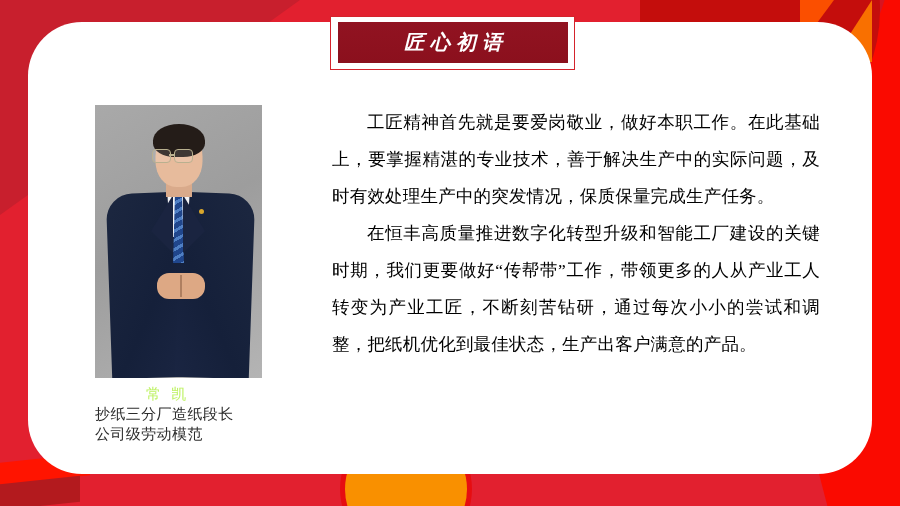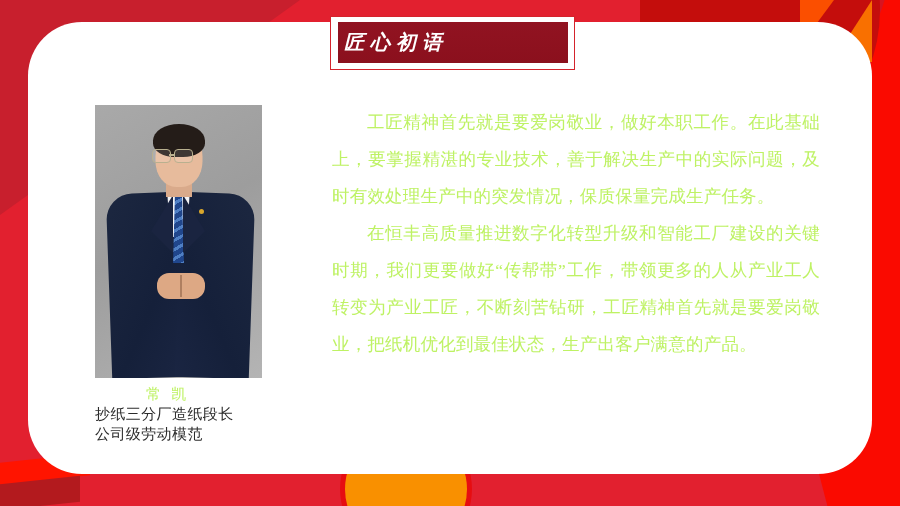--- a/index.html
+++ b/index.html
@@ -120,20 +120,21 @@
     box-sizing: border-box;
   }
   .banner-fill {
     position: absolute;
     left: 338px; top: 22px;
     width: 230px; height: 41px;
     background: #8f1220;
     background: linear-gradient(180deg, #911321 0%, #8b101d 100%);
     display: flex;
     align-items: center;
+    justify-content: center;
   }
   .banner-text {
     color: #ffffff;
     font-family: "Liberation Serif", "DejaVu Serif", serif;
     font-size: 20px;
     font-weight: bold;
     letter-spacing: 6px;
     text-indent: 6px;
     font-style: italic;
   }
@@ -271,21 +272,21 @@
     color: #2b2b2b;
     line-height: 20px;
     letter-spacing: 0.4px;
   }
 
   
   .body-text {
     position: absolute;
     left: 332px; top: 104px;
     width: 488px;
-    color: #bef264;
+    color: #000000;
     font-family: "Liberation Serif", "DejaVu Serif", serif;
     font-size: 17.5px;
     line-height: 37px;
     letter-spacing: 0.2px;
     text-align: justify;
   }
   .body-text p {
     margin: 0;
     text-indent: 2em;
   }
@@ -334,16 +335,16 @@
   </div>
 
   <div class="caption">
     <div class="cap-name">常 凯</div>
     <div class="cap-line">抄纸三分厂造纸段长</div>
     <div class="cap-line">公司级劳动模范</div>
   </div>
 
   <div class="body-text">
     <p>工匠精神首先就是要爱岗敬业，做好本职工作。在此基础上，要掌握精湛的专业技术，善于解决生产中的实际问题，及时有效处理生产中的突发情况，保质保量完成生产任务。</p>
-    <p>在恒丰高质量推进数字化转型升级和智能工厂建设的关键时期，我们更要做好“传帮带”工作，带领更多的人从产业工人转变为产业工匠，不断刻苦钻研，工匠精神首先就是要爱岗敬业，把纸机优化到最佳状态，生产出客户满意的产品。</p>
+    <p>在恒丰高质量推进数字化转型升级和智能工厂建设的关键时期，我们更要做好“传帮带”工作，带领更多的人从产业工人转变为产业工匠，不断刻苦钻研，通过每次小小的尝试和调整，把纸机优化到最佳状态，生产出客户满意的产品。</p>
   </div>
 
 </div>
 
 </body></html>

